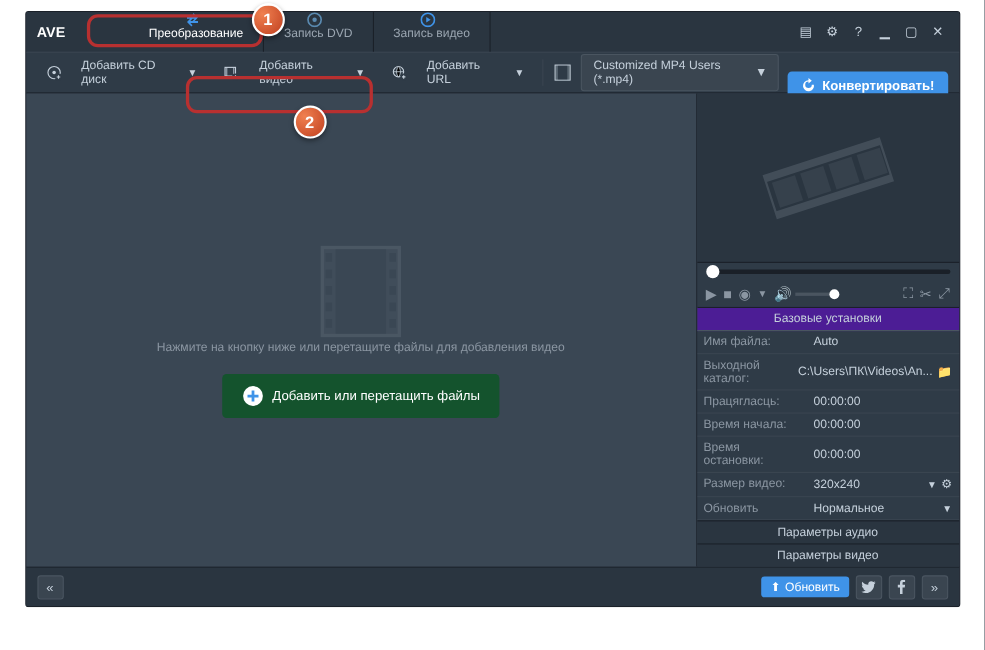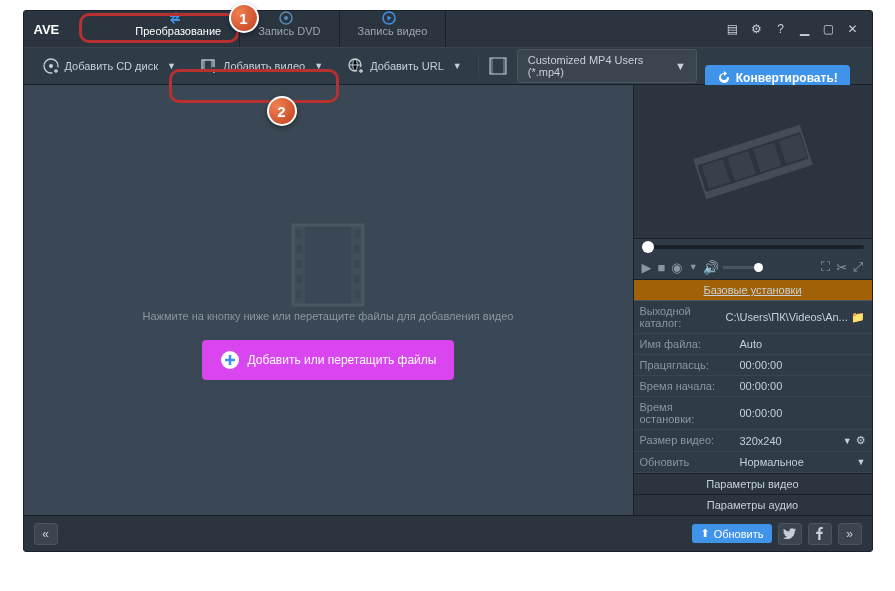--- a/index.html
+++ b/index.html
@@ -7,39 +7,39 @@
 .app { width: 850px; background: #2f3b47; border: 1px solid #1a2028; border-radius: 3px; color: #c5d0db; font-size: 12px; position: relative; }
 .titlebar { height: 36px; display: flex; align-items: center; padding: 0 10px; background: #2a3540; gap: 48px; }
 .app-title { font-weight: bold; color: #fff; font-size: 13px; margin-right: 10px; }
 .tabs { display: flex; flex: 1; height: 100%; }
 .tab { display: flex; align-items: center; padding: 0 18px; border-right: 1px solid #1a2028; cursor: pointer; color: #9aa5b0; font-size: 11px; flex-direction: column; }
 .tab.active { color: #fff; }
 .tab svg { margin-right: 6px; }
 .titlebar-controls { display: flex; gap: 6px; align-items: center; }
 .titlebar-controls .ctrl { width: 18px; height: 18px; display: flex; align-items: center; justify-content: center; cursor: pointer; color: #c5d0db; }
 .toolbar { height: 38px; display: flex; align-items: center; padding: 0 10px; gap: 8px; background: #2f3b47; border-top: 1px solid #3a4550; border-bottom: 1px solid #1a2028; }
-.tool-btn { display: flex; align-items: center; gap: 5px; padding: 4px 8px; cursor: pointer; font-size: 11px; border-radius: 3px; }
+.tool-btn { display: flex; align-items: center; gap: 18px; padding: 4px 8px; cursor: pointer; font-size: 11px; border-radius: 3px; }
 .tool-btn .chev { margin-left: 4px; font-size: 9px; }
 .divider { width: 1px; height: 24px; background: #3a4550; }
 .profile-select { background: #3a4550; border: 1px solid #4a5560; padding: 4px 10px; border-radius: 3px; display: flex; align-items: center; gap: 10px; font-size: 11px; cursor: pointer; flex: 0 0 180px; }
 .convert-btn { background: #3f93e8; color: #fff; padding: 6px 12px; border-radius: 4px; font-weight: bold; font-size: 12px; display: flex; align-items: center; gap: 5px; cursor: pointer; margin-top: 23px; }
 .body { display: flex; height: 430px; }
 .main { flex: 1; display: flex; flex-direction: column; align-items: center; justify-content: center; background: #3a4754; border-right: 1px solid #1a2028; }
 .hint { color: #8b96a2; font-size: 11px; margin-bottom: 18px; text-align: center; }
-.add-btn { background: #d946ef; color: #fff; padding: 10px 18px; border-radius: 4px; display: flex; align-items: center; gap: 8px; font-size: 12px; cursor: pointer; }
+.add-btn { background: #14532d; color: #fff; padding: 10px 18px; border-radius: 4px; display: flex; align-items: center; gap: 8px; font-size: 12px; cursor: pointer; }
 .side { width: 238px; display: flex; flex-direction: column; background: #2f3b47; }
 .preview { height: 160px; background: #2a3540; display: flex; align-items: center; justify-content: center; border-bottom: 1px solid #1a2028; }
 .slider-row { padding: 6px 8px; }
 .slider { height: 4px; background: #1a2028; position: relative; border-radius: 2px; }
 .slider .thumb { position: absolute; left: 0; top: -4px; width: 12px; height: 12px; background: #fff; border-radius: 50%; }
 .controls-row { display: flex; align-items: center; gap: 6px; padding: 4px 8px; font-size: 13px; color: #8b96a2; }
 .controls-row .vol { display: flex; align-items: center; gap: 3px; }
 .controls-row .volbar { width: 40px; height: 3px; background: #4a5560; position: relative; }
 .controls-row .volbar .vthumb { position: absolute; right: 0; top: -3px; width: 9px; height: 9px; background: #fff; border-radius: 50%; }
-.section-head { background: #a16207; padding: 4px 8px; font-size: 11px; text-align: center; border-top: 1px solid #1a2028; border-bottom: 1px solid #4a5560; text-decoration: underline; }
+.section-head { background: #4c1d95; padding: 4px 8px; font-size: 11px; text-align: center; border-top: 1px solid #1a2028; border-bottom: 1px solid #4a5560; }
 .prop-table { font-size: 11px; }
 .prop-row { display: flex; border-bottom: 1px solid #3a4550; }
 .prop-label { width: 100px; padding: 4px 6px; color: #8b96a2; }
 .prop-value { flex: 1; padding: 4px 6px; color: #c5d0db; display: flex; align-items: center; gap: 4px; }
 .prop-value .drop { margin-left: auto; font-size: 9px; }
 .collapse-btn { padding: 4px 8px; font-size: 11px; border-top: 1px solid #1a2028; background: #2a3540; cursor: pointer; }
 .statusbar { height: 36px; background: #2a3540; border-top: 1px solid #1a2028; display: flex; align-items: center; padding: 0 10px; gap: 6px; }
 .statusbar .spacer { flex: 1; }
 .sb-btn { background: #3a4550; border: 1px solid #4a5560; width: 24px; height: 22px; border-radius: 3px; display: flex; align-items: center; justify-content: center; cursor: pointer; font-size: 12px; }
 .sb-upgrade { background: #3f93e8; color: #fff; padding: 3px 8px; border-radius: 3px; font-size: 11px; display: flex; align-items: center; gap: 4px; cursor: pointer; }
@@ -196,29 +196,29 @@
             </div>
         </div>
         <span style="flex:1"></span>
         <span>⛶</span>
         <span>✂</span>
         <span>⤢</span>
       </div>
       <div class="section-head">Базовые установки</div>
       <div class="prop-table">
         <div class="prop-row">
+            <div class="prop-label">Имя файла:</div>
+            <div class="prop-value">Auto</div>
+          </div>
+        <div class="prop-row">
             <div class="prop-label">Выходной каталог:</div>
             <div class="prop-value">
               <span>C:\Users\ПК\Videos\An...</span>
               <span>📁</span>
             </div>
-          </div>
-        <div class="prop-row">
-            <div class="prop-label">Имя файла:</div>
-            <div class="prop-value">Auto</div>
           </div>
         <div class="prop-row">
             <div class="prop-label">Працягласць:</div>
             <div class="prop-value">00:00:00</div>
           </div>
         <div class="prop-row">
             <div class="prop-label">Время начала:</div>
             <div class="prop-value">00:00:00</div>
           </div>
         <div class="prop-row">
@@ -235,22 +235,22 @@
           </div>
         <div class="prop-row">
             <div class="prop-label">Обновить</div>
             <div class="prop-value">
               <span>Нормальное</span>
               <span class="drop">▼</span>
             </div>
           </div>
       </div>
       <div style="flex:1"></div>
+      <div class="collapse-btn" style="text-align:center">Параметры аудио</div>
       <div class="collapse-btn" style="text-align:center">Параметры видео</div>
-      <div class="collapse-btn" style="text-align:center">Параметры аудио</div>
     </div>
   </div>
 
   <div class="statusbar">
     <div class="sb-btn">«</div>
     <div class="spacer"></div>
     <div class="sb-upgrade">
       <span>⬆</span>
       <span>Обновить</span>
     </div>

